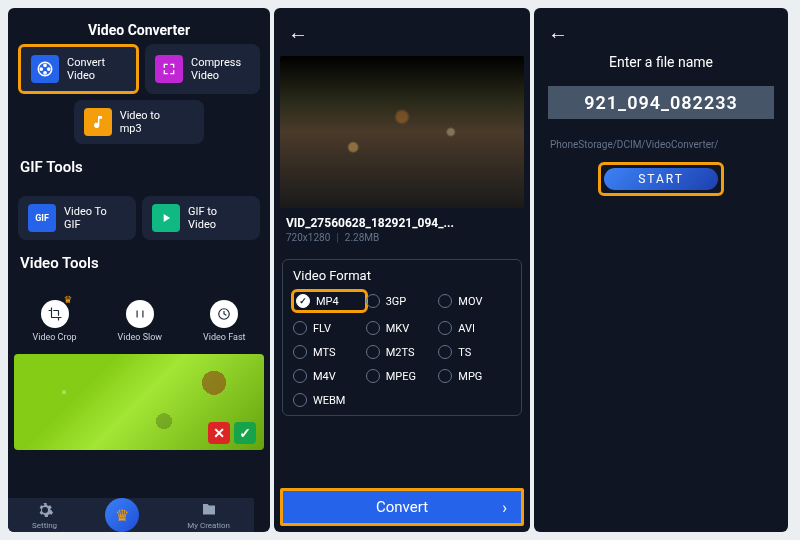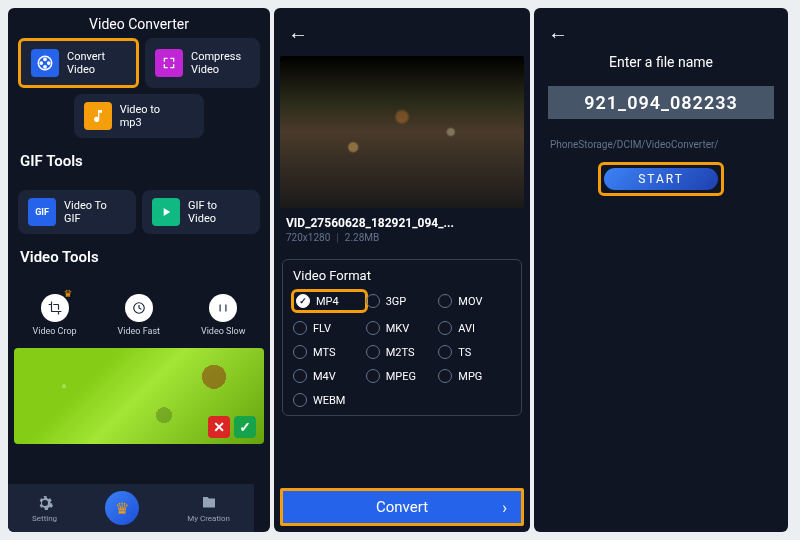--- a/index.html
+++ b/index.html
@@ -2,42 +2,42 @@
 <html><head>
 <meta charset="utf-8">
 <style>
 *{box-sizing:border-box;margin:0;padding:0;font-family:-apple-system,BlinkMacSystemFont,"Segoe UI",Roboto,sans-serif}
 body{background:#ebeff2;width:800px;height:540px;overflow:hidden}
 .wrap{display:flex;gap:4px;padding:8px;height:540px}
 .panel{background:#0f1523;border-radius:6px;overflow:hidden;position:relative;flex-shrink:0}
 .p1{width:262px}
 .p2{width:256px}
 .p3{width:254px}
-.title{color:#fff;font-size:14px;text-align:center;padding:8px 0 6px;font-weight:400}
+.title{color:#fff;font-size:14px;text-align:center;padding:14px 0 6px;font-weight:700}
 .row{display:flex;gap:6px;padding:0 10px;margin-bottom:6px}
 .card{background:#1b2438;border-radius:8px;flex:1;display:flex;align-items:center;gap:8px;padding:8px 10px;cursor:pointer}
 .card .ic{width:28px;height:28px;border-radius:4px;display:flex;align-items:center;justify-content:center;flex-shrink:0}
 .card .txt{color:#fff;font-size:11px;line-height:1.2}
 .hl-orange{border:3px solid #f59e0b;border-radius:6px}
 .ic-blue{background:#2563eb}
 .ic-purple{background:#c026d3}
 .ic-yellow{background:#f59e0b}
 .ic-green{background:#10b981}
 .section-h{color:#fff;font-size:15px;font-weight:600;padding:8px 12px 20px}
 .tools{display:flex;justify-content:space-around;padding:8px 4px}
 .tool{display:flex;flex-direction:column;align-items:center;gap:4px;cursor:pointer}
 .tool-ic{width:28px;height:28px;background:#fff;border-radius:50%;display:flex;align-items:center;justify-content:center;position:relative}
 .tool-lbl{color:#cbd5e1;font-size:9px}
 .crown{position:absolute;top:-6px;right:-4px;color:#f59e0b;font-size:10px}
 .game{height:96px;background:linear-gradient(135deg,#84cc16 30%,#a3e635 50%,#65a30d);margin:4px 6px 0;border-radius:4px;position:relative;overflow:hidden}
 .game::before{content:"";position:absolute;inset:0;background:radial-gradient(circle at 20% 40%,rgba(255,255,255,.3) 2px,transparent 2px),radial-gradient(circle at 60% 70%,rgba(0,0,0,.2) 8px,transparent 8px),radial-gradient(circle at 80% 30%,rgba(139,69,19,.6) 12px,transparent 12px)}
 .gbtn{position:absolute;bottom:6px;width:22px;height:22px;border-radius:4px;display:flex;align-items:center;justify-content:center;color:#fff;font-size:14px;font-weight:bold}
 .gx{right:34px;background:#dc2626}
 .gok{right:8px;background:#16a34a}
-.bottom{position:absolute;bottom:0;left:0;right:16px;height:48px;background:#1b2438;display:flex;align-items:center;justify-content:space-around}
+.bottom{position:absolute;bottom:0;left:0;right:16px;height:34px;background:#1b2438;display:flex;align-items:center;justify-content:space-around}
 .bitem{display:flex;flex-direction:column;align-items:center;gap:2px;cursor:pointer}
 .bitem-lbl{color:#94a3b8;font-size:8px}
 .crownbtn{width:34px;height:34px;background:linear-gradient(135deg,#3b82f6,#1d4ed8);border-radius:50%;display:flex;align-items:center;justify-content:center;color:#f59e0b;font-size:16px;cursor:pointer}
 .back{color:#fff;font-size:20px;padding:12px 14px;cursor:pointer;display:inline-block}
 .preview{height:152px;background:linear-gradient(180deg,#000 0%,#2a2a1a 30%,#4a3a2a 50%,#1a1a1a 100%);margin:0 6px;border-radius:2px;position:relative;overflow:hidden}
 .preview::after{content:"";position:absolute;inset:0;background:radial-gradient(circle at 30% 60%,rgba(255,200,100,.4) 4px,transparent 6px),radial-gradient(circle at 70% 50%,rgba(255,255,200,.3) 3px,transparent 5px),radial-gradient(circle at 50% 40%,rgba(255,150,50,.3) 5px,transparent 8px)}
 .vname{color:#fff;font-size:12px;font-weight:700;padding:8px 12px 2px;white-space:nowrap;overflow:hidden;text-overflow:ellipsis}
 .vmeta{color:#64748b;font-size:10px;padding:0 12px 8px}
 .vmeta .sep{margin:0 6px;color:#475569}
 .fmt-box{border:1px solid #374151;border-radius:6px;margin:8px 8px;padding:8px 10px}
@@ -120,33 +120,33 @@
             <span class="crown">♛</span>
             <svg width="14" height="14" viewBox="0 0 24 24" fill="#1e293b">
               <path d="M17 15h2V7a2 2 0 0 0-2-2H9v2h8v8zM7 17V1H5v4H1v2h4v10a2 2 0 0 0 2 2h10v4h2v-4h4v-2H7z"></path>
             </svg>
           </div>
         <div class="tool-lbl">Video Crop</div>
       </div>
       <div class="tool">
         <div class="tool-ic">
             <svg width="14" height="14" viewBox="0 0 24 24" fill="#1e293b">
-              <circle cx="12" cy="12" r="9" fill="none" stroke="#1e293b" stroke-width="2"></circle>
-              <path d="M12 7v5l4 2" stroke="#1e293b" stroke-width="2" fill="none"></path>
-            </svg>
-          </div>
-        <div class="tool-lbl">Video Fast</div>
+              <path d="M6 6h2v12H6zm10 0h2v12h-2z"></path>
+            </svg>
+          </div>
+        <div class="tool-lbl">Video Slow</div>
       </div>
       <div class="tool">
         <div class="tool-ic">
             <svg width="14" height="14" viewBox="0 0 24 24" fill="#1e293b">
-              <path d="M6 6h2v12H6zm10 0h2v12h-2z"></path>
-            </svg>
-          </div>
-        <div class="tool-lbl">Video Slow</div>
+              <circle cx="12" cy="12" r="9" fill="none" stroke="#1e293b" stroke-width="2"></circle>
+              <path d="M12 7v5l4 2" stroke="#1e293b" stroke-width="2" fill="none"></path>
+            </svg>
+          </div>
+        <div class="tool-lbl">Video Fast</div>
       </div>
     </div>
     <div class="game">
       <div class="gbtn gx">✕</div>
       <div class="gbtn gok">✓</div>
     </div>
     <div class="bottom">
       <div class="bitem">
         <svg width="18" height="18" viewBox="0 0 24 24" fill="#94a3b8">
             <path d="M12 8a4 4 0 1 0 0 8 4 4 0 0 0 0-8zm8.9 4c0 .5 0 .9-.1 1.3l2 1.6-2 3.5-2.4-1a7 7 0 0 1-2.2 1.3l-.4 2.6h-4l-.4-2.6a7 7 0 0 1-2.2-1.3l-2.4 1-2-3.5 2-1.6a8 8 0 0 1 0-2.6l-2-1.6 2-3.5 2.4 1a7 7 0 0 1 2.2-1.3L10 2.7h4l.4 2.6a7 7 0 0 1 2.2 1.3l2.4-1 2 3.5-2 1.6c.1.4.1.8.1 1.3z"></path>

